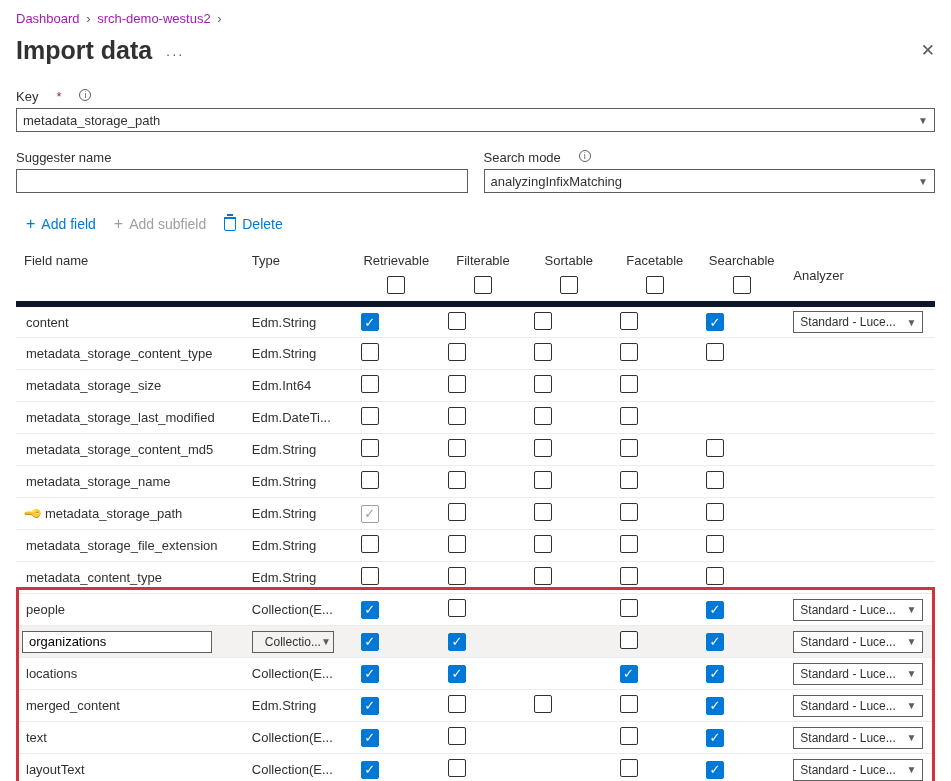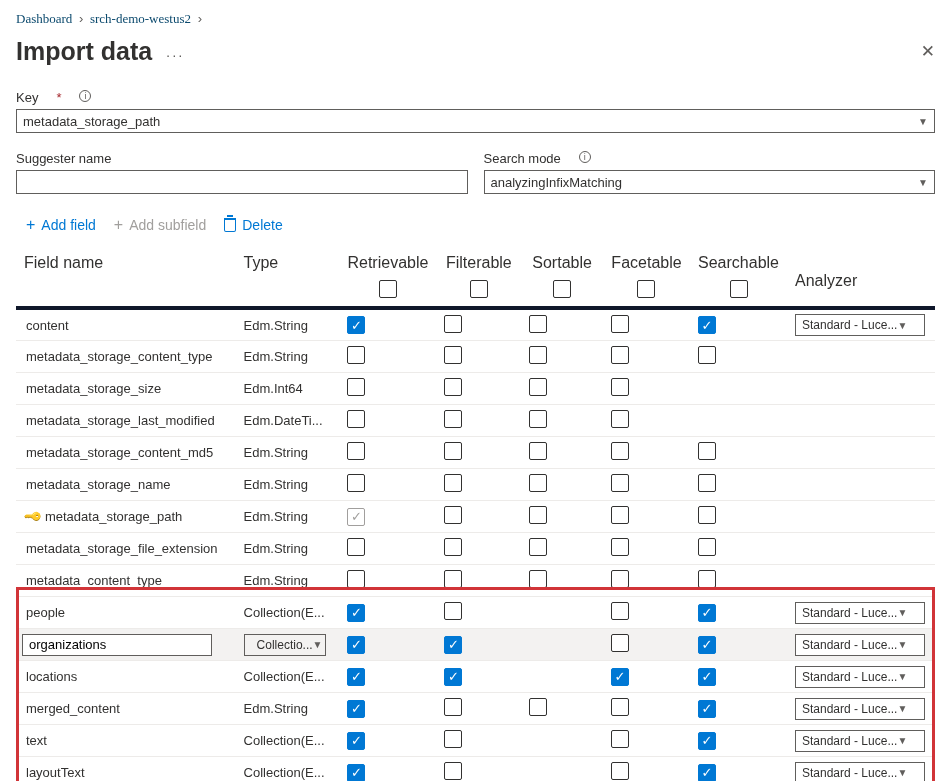--- a/index.html
+++ b/index.html
@@ -3,21 +3,21 @@
 <meta charset="utf-8">
 <style>
   * { box-sizing: border-box; margin: 0; padding: 0; }
   body {
     font-family: "Segoe UI", -apple-system, sans-serif;
     font-size: 13px;
     color: #323130;
     background: #fff;
     padding: 8px 16px;
   }
-  a { text-decoration: none; color: #0c4a6e; font-family: Liberation Serif, serif; }
+  a { text-decoration: none; color: #a21caf; }
   .breadcrumb { font-size: 13px; padding: 3px 0 8px 0; }
   .breadcrumb .sep { color: #605e5c; padding: 0 3px; }
   .title-row { display: flex; align-items: center; justify-content: space-between; margin: 2px 0 24px 0; }
   .title { font-size: 25px; font-weight: 600; }
   .title-dots { font-size: 14px; color: #605e5c; padding-left: 10px; letter-spacing: 1.5px; cursor: pointer;}
   .close-x { font-size: 17px; color: #605e5c; cursor: pointer; font-weight: 300;}
   .form-row { display: flex; gap: 16px; margin-bottom: 18px; }
   .form-col { flex: 1; display: flex; flex-direction: column; }
   .form-label { font-size: 13px; margin-bottom: 4px; display: flex; gap: 18px;}
   .req { color: #a4262c; }
@@ -33,39 +33,39 @@
   }
   .chev { font-size: 10px; color: #605e5c; }
   .toolbar { display: flex; gap: 10px; padding: 0 6px 6px 6px; }
   .tbtn { display: flex; align-items: center; gap: 6px; font-size: 14px; padding: 4px 4px; cursor: pointer; color: #323130;}
   .tbtn.blue { color: #0078d4; }
   .tbtn.disabled { color: #a19f9d; cursor: default; }
   .plus { font-size: 16px; font-weight: 300; }
   .trash { width: 12px; height: 14px; border: 1px solid #0078d4; border-top: 2px solid #0078d4; border-radius: 0 0 2px 2px; position: relative; }
   .trash:before{content:"";position:absolute;top:-5px;left:2px;right:2px;height:2px;background:#0078d4;}
   table { width: 100%; border-collapse: collapse; }
-  th { text-align: left; font-weight: 400; font-size: 16px; padding: 10px 8px 4px 8px; vertical-align: top; border-bottom: 4px solid #0f172a; }
+  th { text-align: left; font-weight: 400; font-size: 13px; padding: 10px 8px 4px 8px; vertical-align: top; border-bottom: 6px solid #0f172a; }
   th.center { text-align:center; }
   th .hdrchk { margin-top: 8px; }
   td { padding: 4px 8px; border-bottom: 1px solid #edebe9; font-size: 13px; height: 32px; vertical-align: middle;}
   td.name { padding-left:10px; }
   .chk {
     width: 18px; height: 18px; border: 1px solid #323130; border-radius: 2px;
     display: inline-flex; align-items: center; justify-content: center;
     background: #fff; cursor: pointer;
   }
   .chk.on { background: #0078d4; border-color: #0078d4; color: #fff; }
   .chk.on::after { content: "✓"; font-size: 13px; line-height: 1; }
   .chk.locked { border-color:#a19f9d; color:#a19f9d; background:#fff;}
   .chk.locked::after { content: "✓"; font-size: 13px; line-height: 1; }
   .keyicon { display:inline-block; transform: rotate(45deg); font-size:12px; margin-right:4px;}
   .typecell { max-width:90px; white-space:nowrap; overflow:hidden; text-overflow:ellipsis;}
   .analyzer-sel {
     border:1px solid #605e5c; height:22px; width:130px; padding:0 6px;
-    display:flex; align-items:center; font-size:12px;
+    display:flex; align-items:center; justify-content:space-between; font-size:12px;
     background:#fff;
   }
   tr.selected { background: #f3f2f1; }
   tr.selected td.name { padding-left:6px;}
   .name-input { border:1px solid #605e5c; height:22px; padding:2px 6px; width:190px; font-size:13px;}
   .type-sel { border:1px solid #605e5c; height:22px; width:82px; padding:0 12px; display:flex;align-items:center;justify-content:space-between;font-size:12px;}
   .colw-name{width:230px;}
   .colw-type{width:110px;}
   .colw-chk{width:88px;}
   .colw-an{width:150px;}

